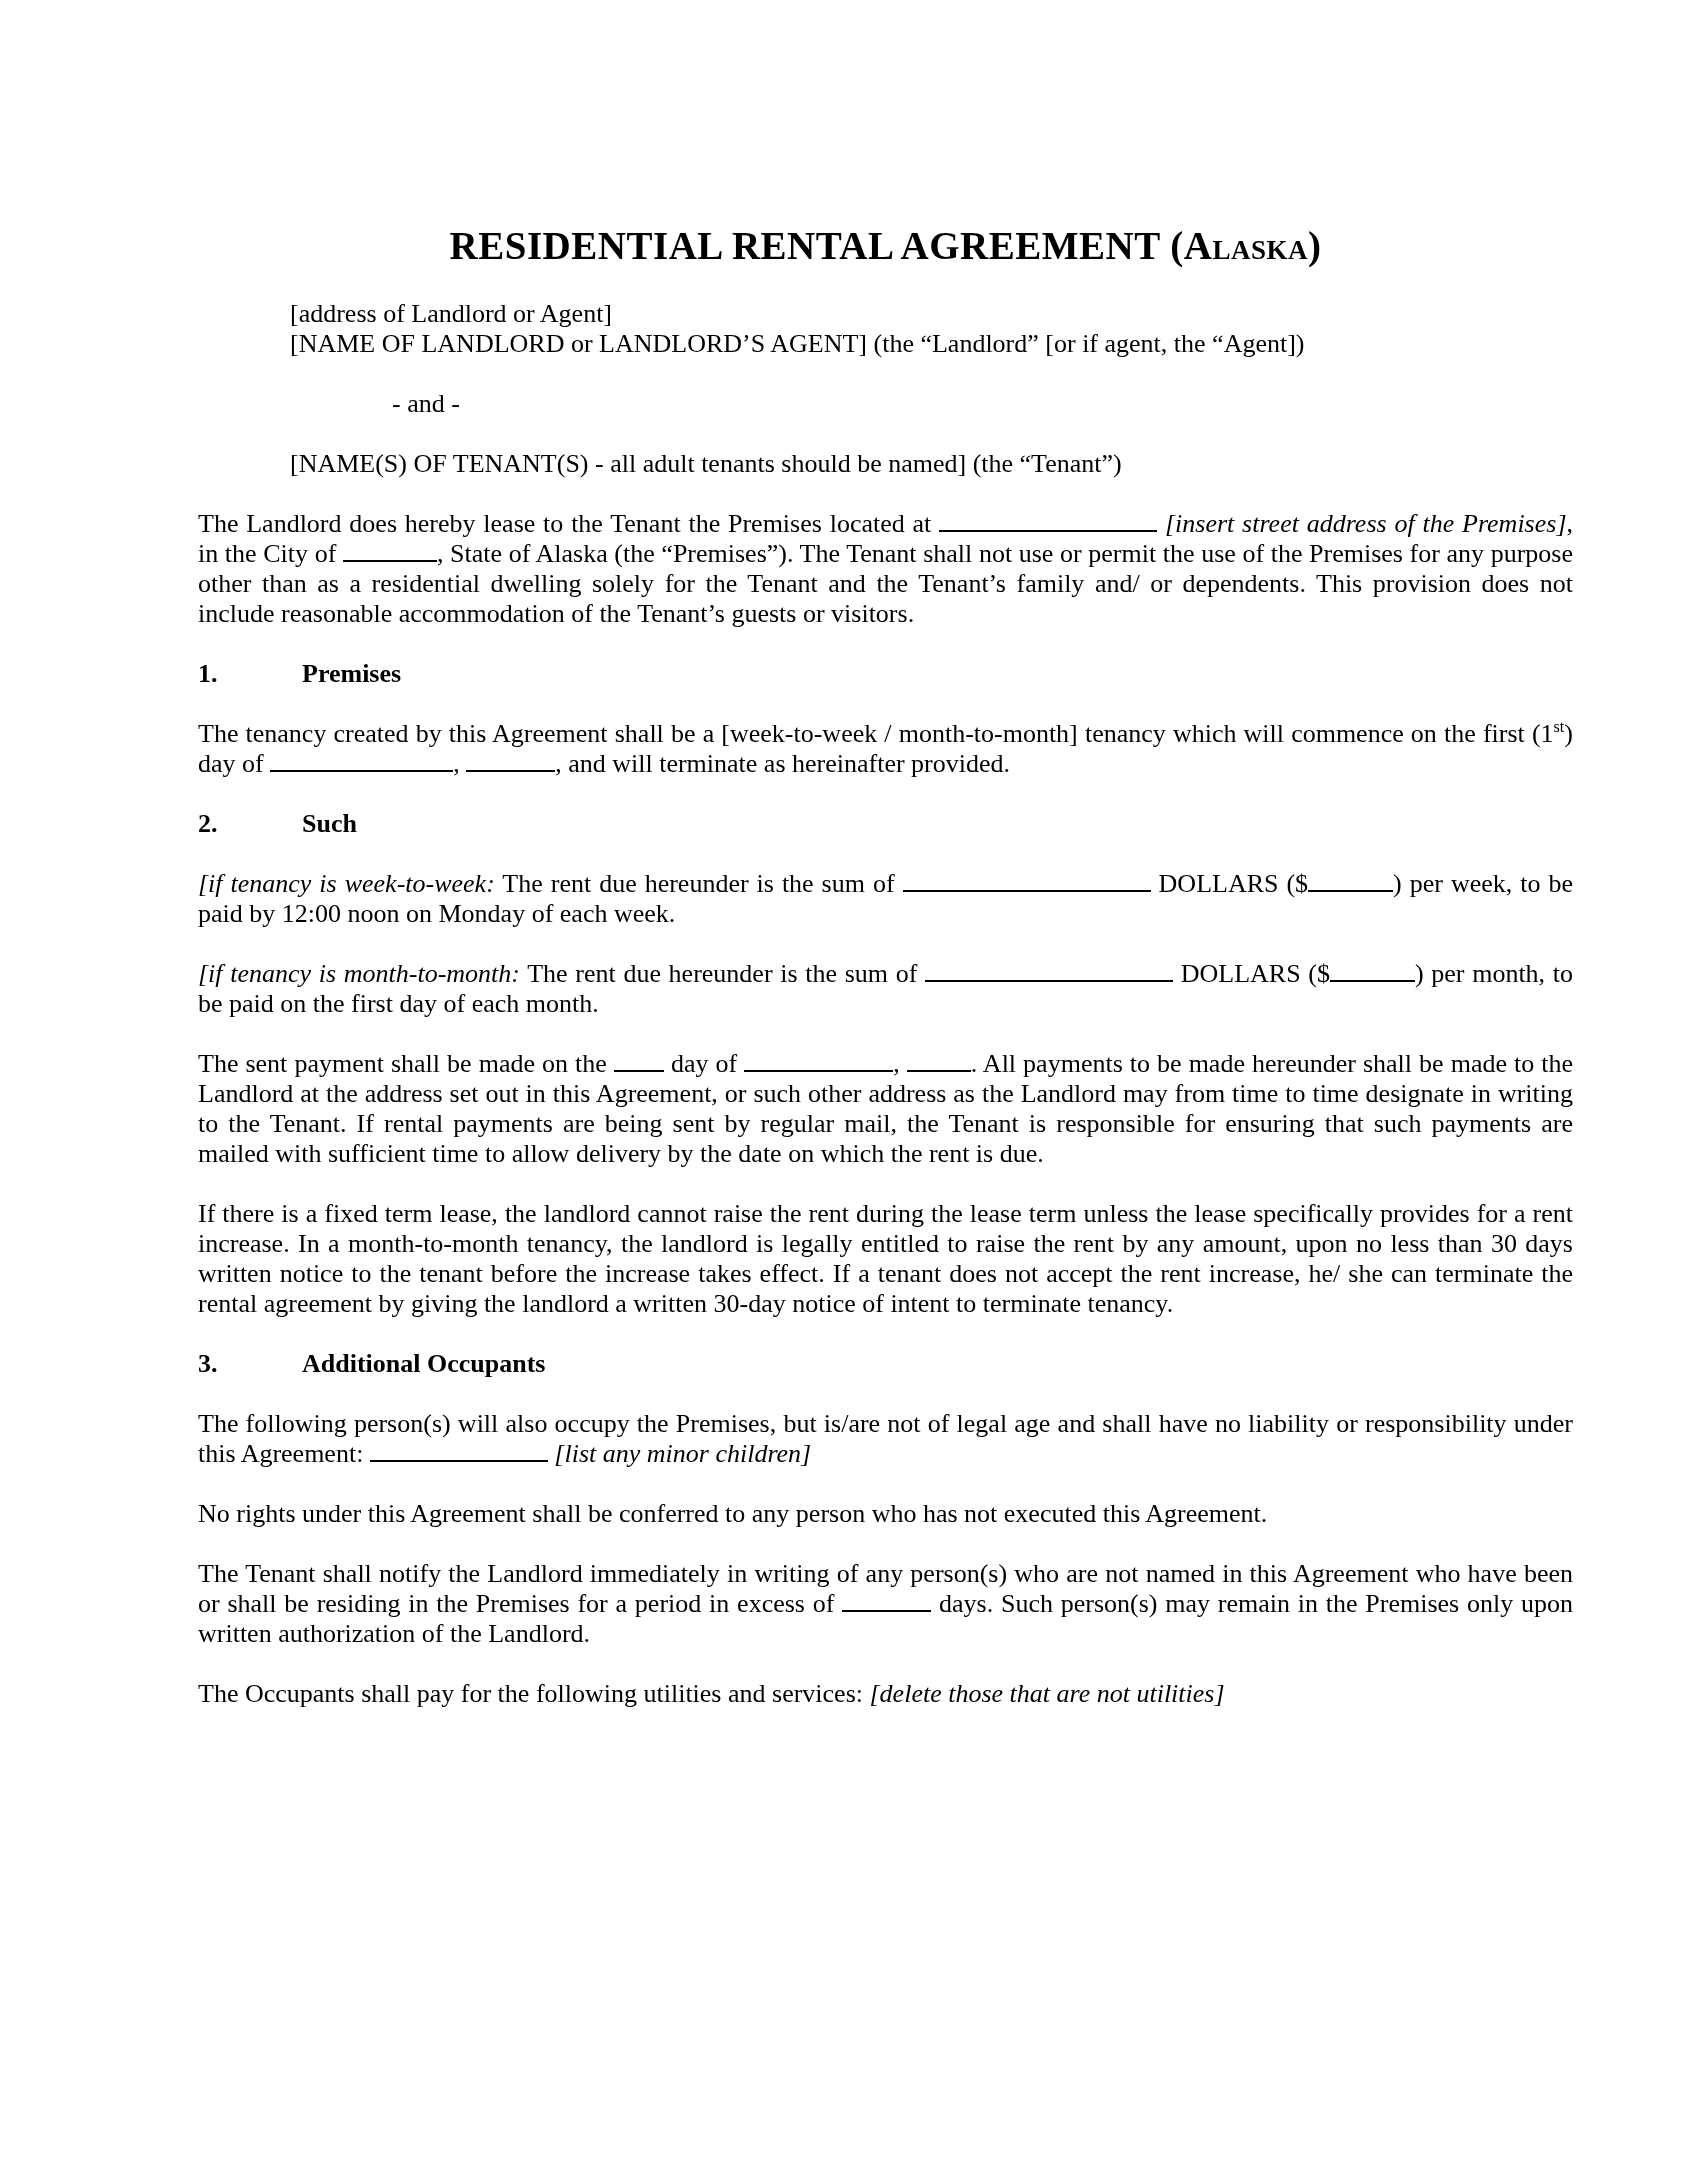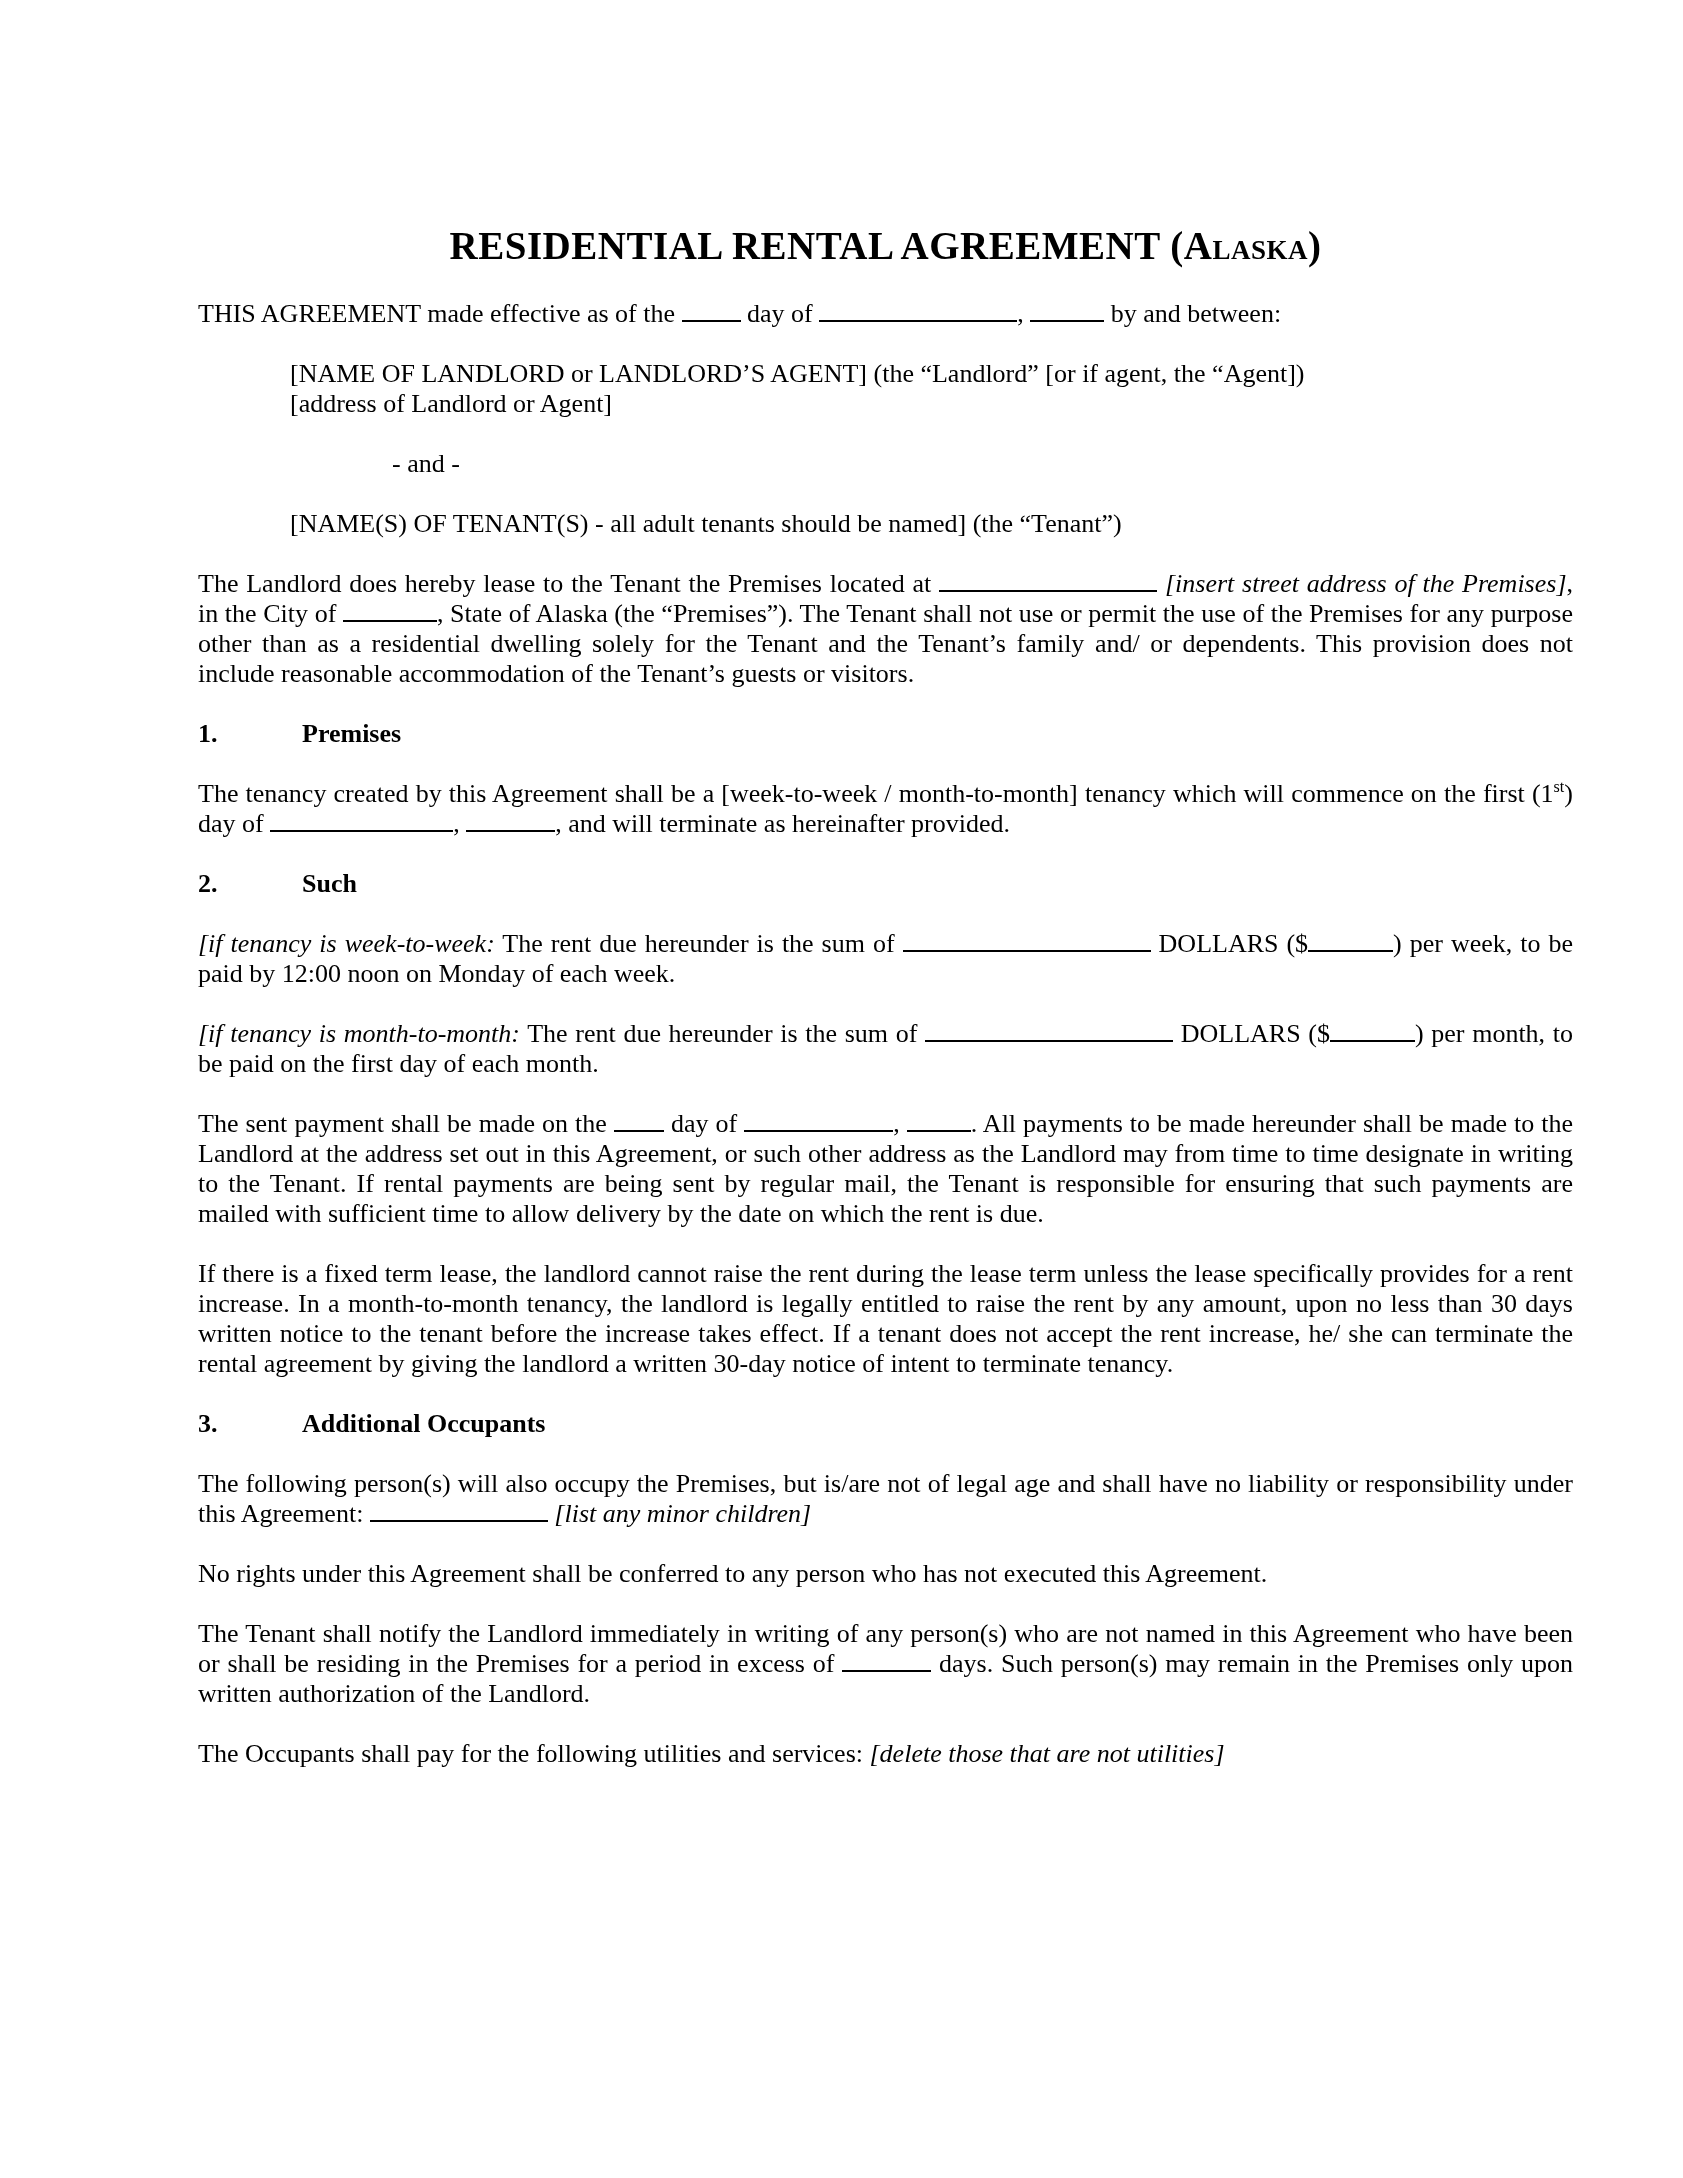--- a/index.html
+++ b/index.html
@@ -36,32 +36,24 @@
   .w180{width:178px}.w185{width:183px}.w200{width:198px}.w220{width:218px}
   .w250{width:248px}
 </style>
 </head>
 <body>
 
 <div class="page">
 
   <h1 class="title"><span>RESIDENTIAL RENTAL AGREEMENT (</span><span class="state">Alaska</span><span>)</span></h1>
 
-  <p>
-    <span>THIS AGREEMENT made effective as of the</span>
-    <span class="blank w60"></span>
-    <span>day of</span>
-    <span class="blank w200"></span><span>,</span>
-    <span class="blank w75"></span>
-    <span>by and between:</span>
-  </p>
 
   <div class="ind1">
+    <div>[address of Landlord or Agent]</div>
     <div>[NAME OF LANDLORD or LANDLORD’S AGENT] (the “Landlord” [or if agent, the “Agent])</div>
-    <div>[address of Landlord or Agent]</div>
   </div>
   <p style="margin:0;height:30px;"></p>
 
   <p class="ind2">- and -</p>
 
   <p class="ind1">[NAME(S) OF TENANT(S) - all adult tenants should be named] (the “Tenant”)</p>
 
   <p class="just">
     <span>The Landlord does hereby lease to the Tenant the Premises located at</span>
     <span class="blank w220"></span>

